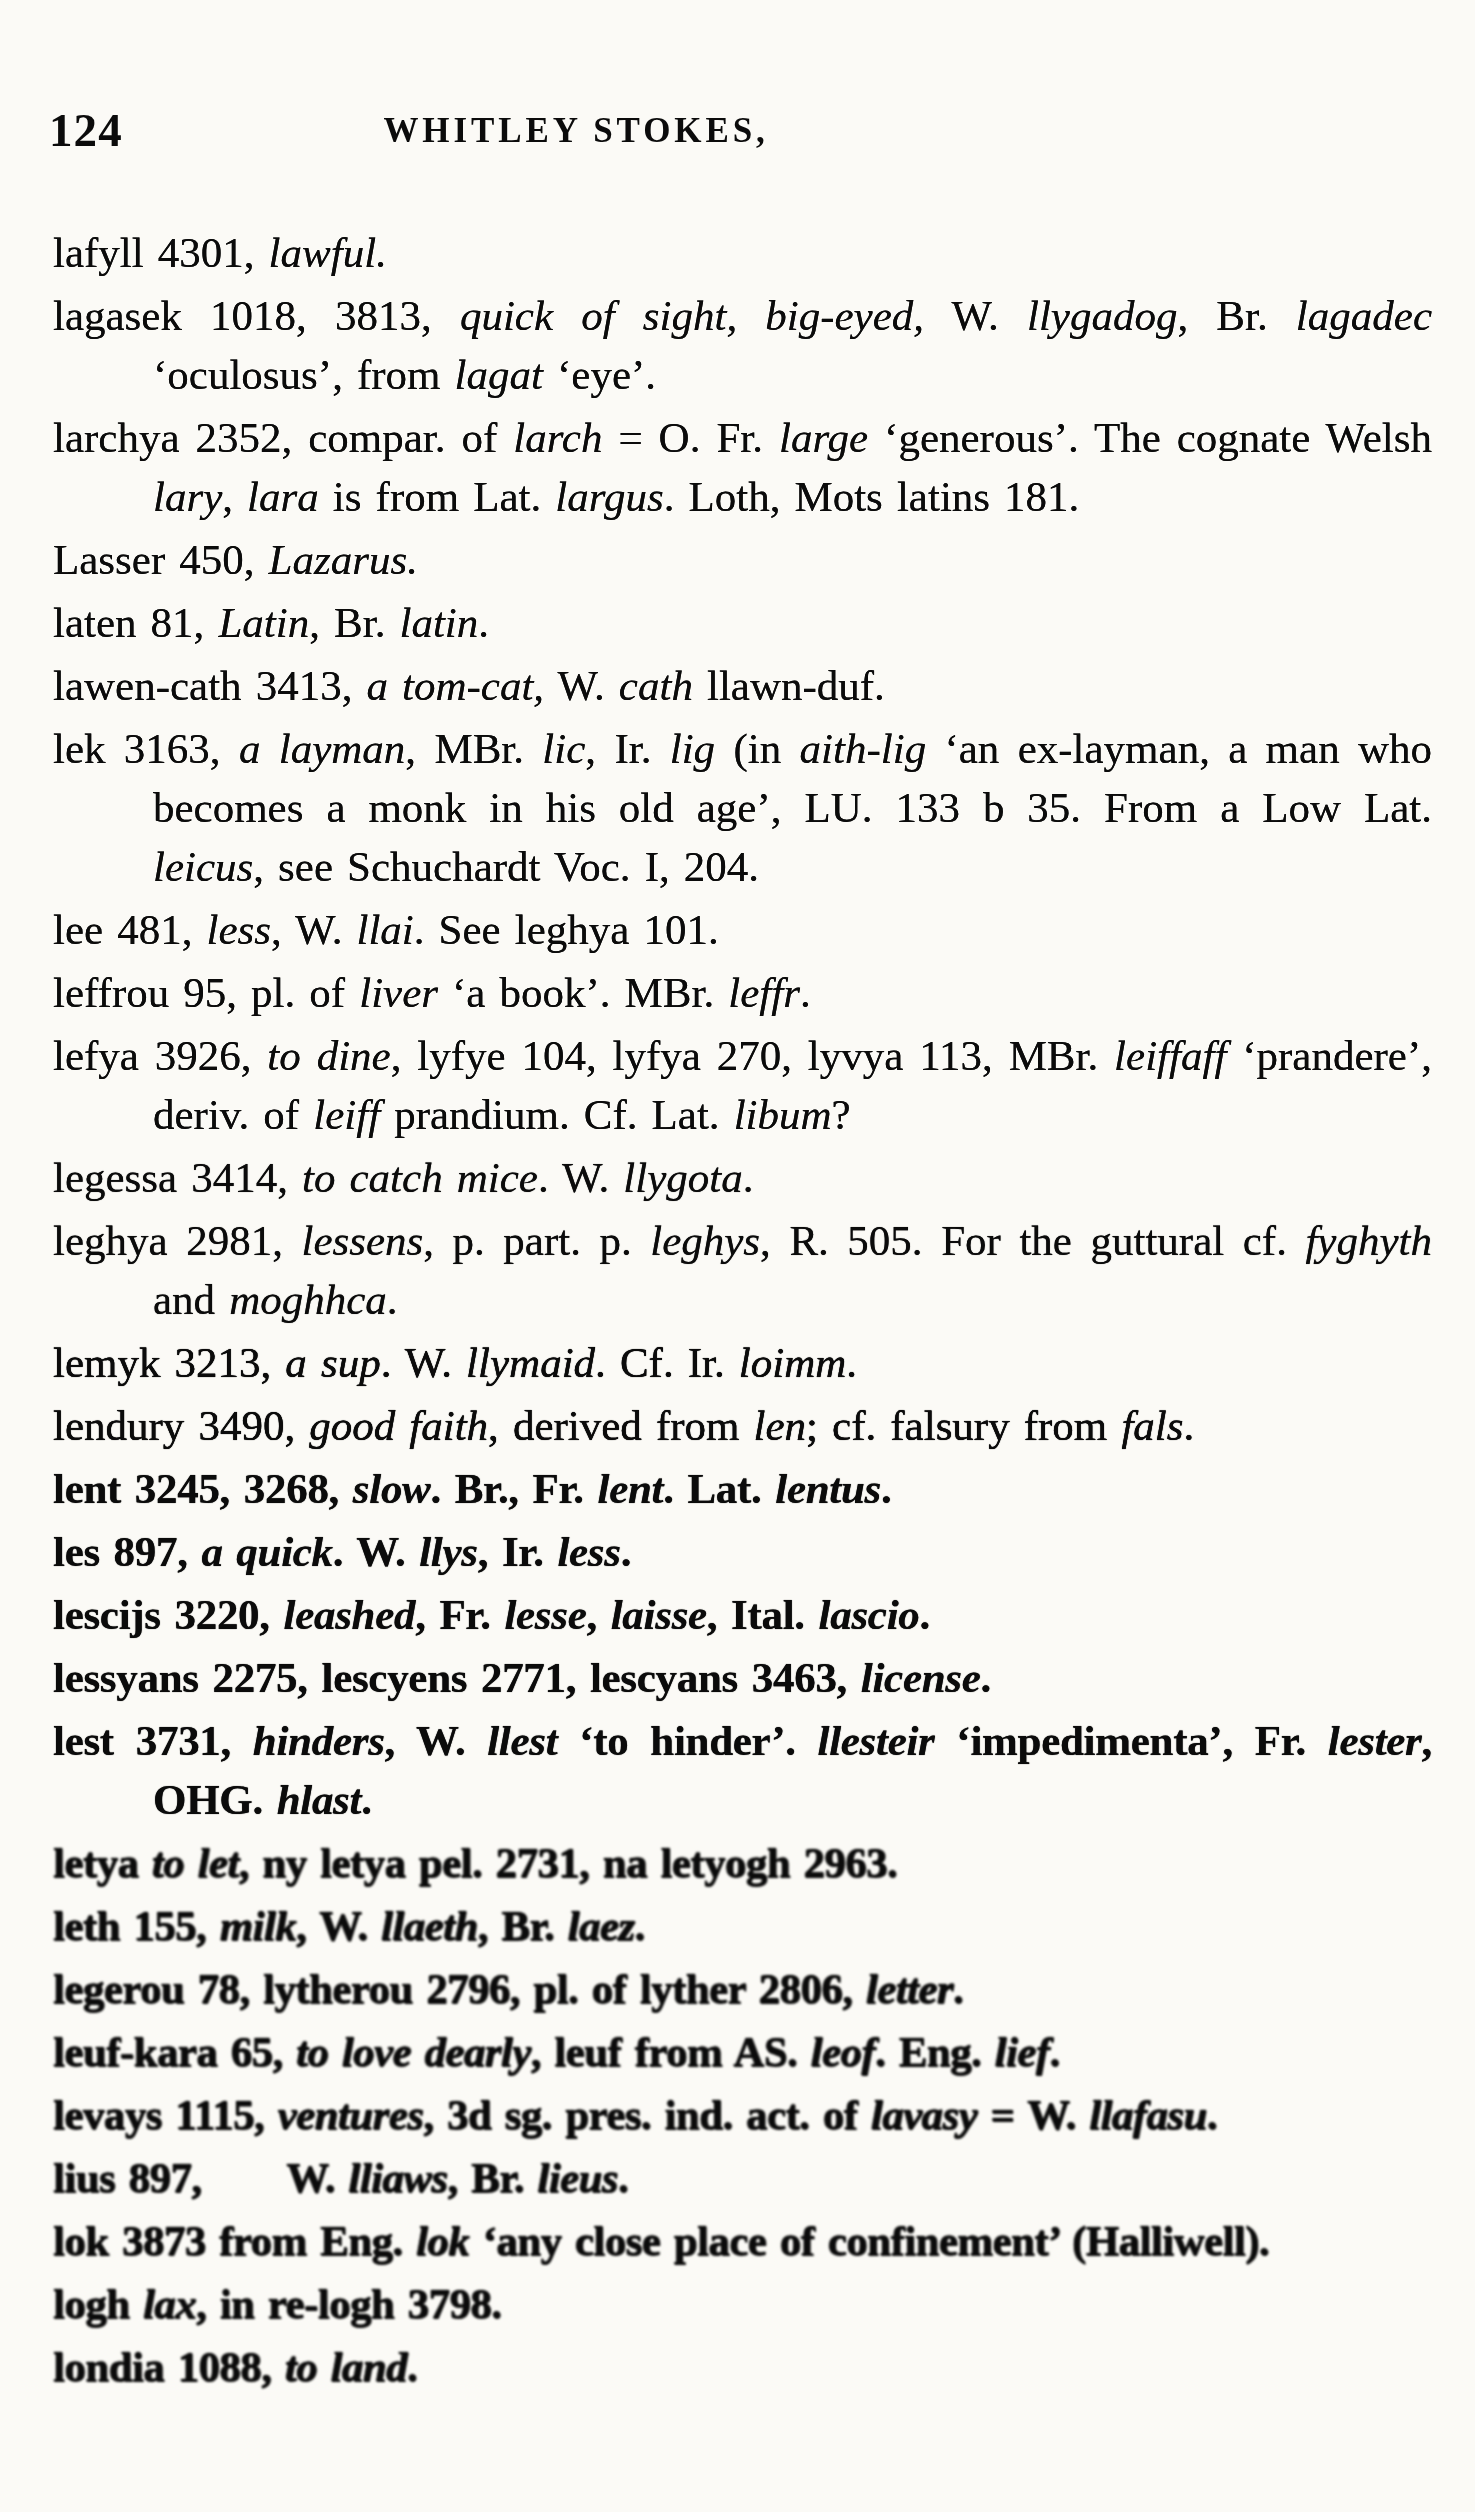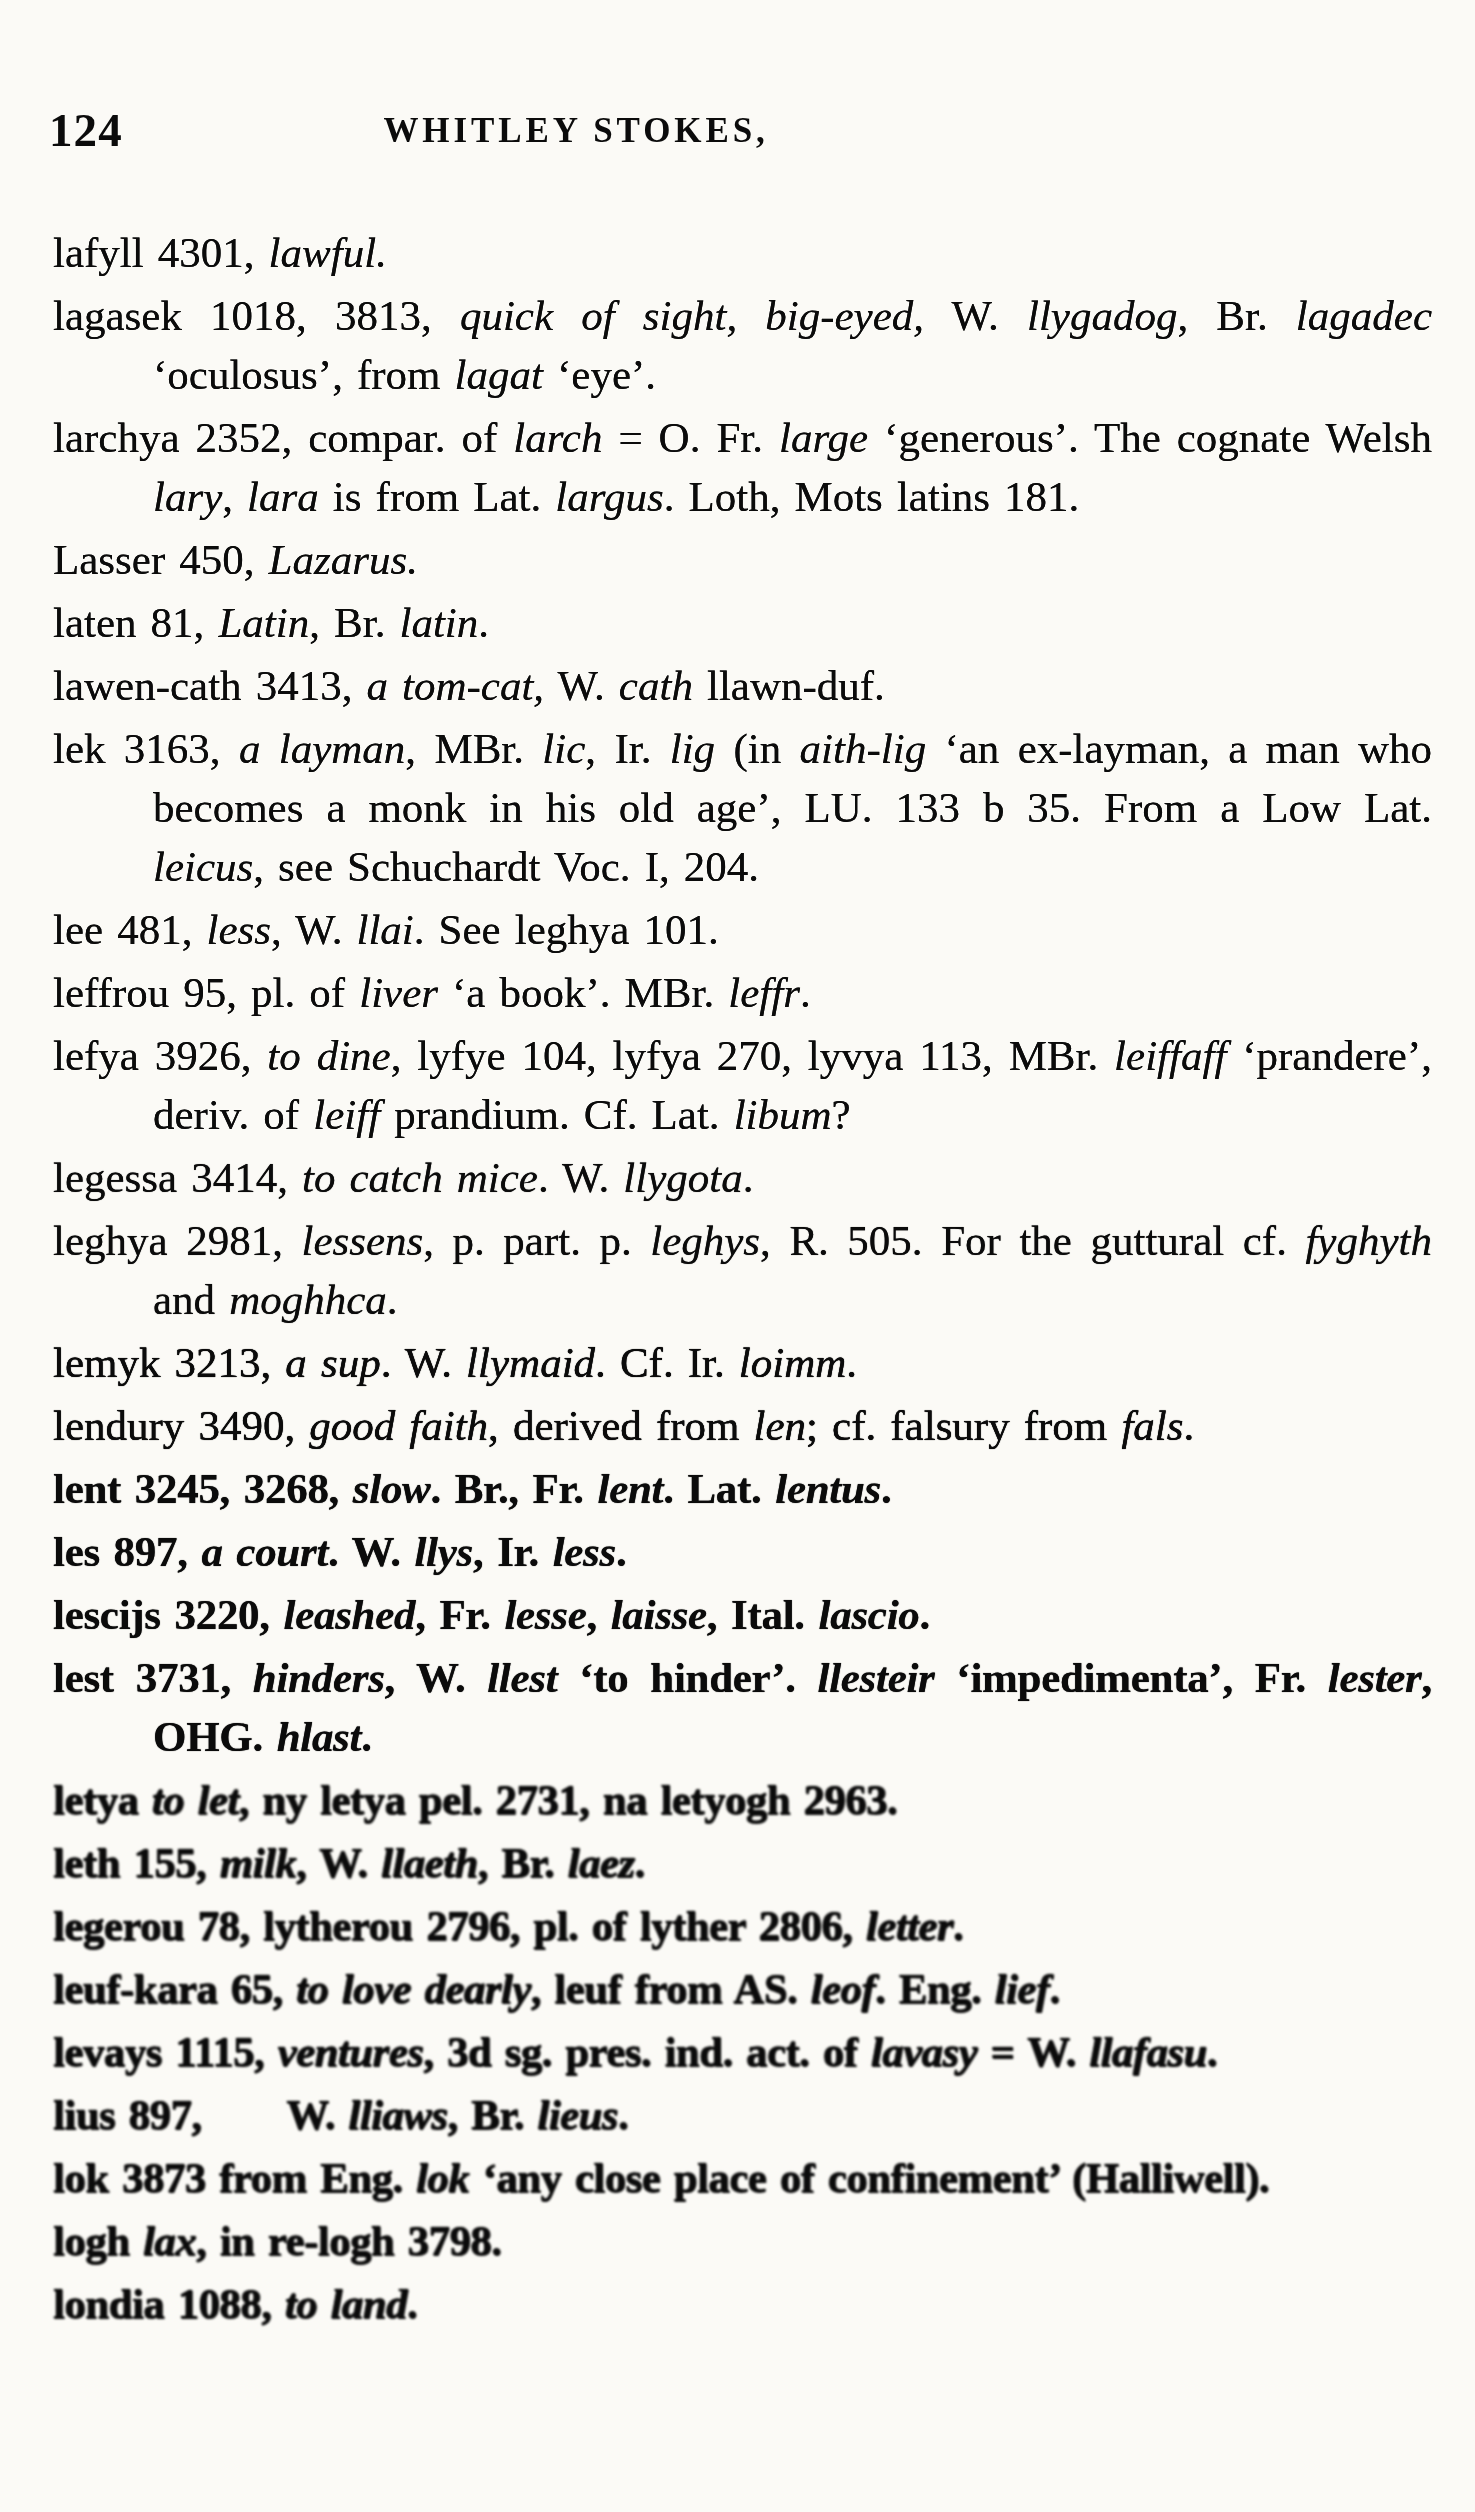--- a/index.html
+++ b/index.html
@@ -69,22 +69,23 @@
       <p class="entry w0"><span class="ro">lawen-cath 3413, </span><span class="it">a tom-cat,</span><span class="ro"> W. </span><span class="it">cath</span><span class="ro"> llawn-duf.</span></p>
       <p class="entry w0"><span class="ro">lek 3163, </span><span class="it">a layman</span><span class="ro">, MBr. </span><span class="it">lic</span><span class="ro">, Ir. </span><span class="it">lig</span><span class="ro"> (in </span><span class="it">aith-lig</span><span class="ro"> ‘an ex-layman, a man who becomes a monk in his old age’, LU. 133 b 35.  From a Low Lat. </span><span class="it">leicus</span><span class="ro">, see Schuchardt Voc. I, 204.</span></p>
       <p class="entry w0"><span class="ro">lee 481, </span><span class="it">less</span><span class="ro">, W. </span><span class="it">llai</span><span class="ro">.  See leghya 101.</span></p>
       <p class="entry w0"><span class="ro">leffrou 95, pl. of </span><span class="it">liver</span><span class="ro"> ‘a book’. MBr. </span><span class="it">leffr</span><span class="ro">.</span></p>
       <p class="entry w0"><span class="ro">lefya 3926, </span><span class="it">to dine</span><span class="ro">, lyfye 104, lyfya 270, lyvya 113, MBr. </span><span class="it">leiffaff</span><span class="ro"> ‘prandere’, deriv. of </span><span class="it">leiff</span><span class="ro"> prandium.  Cf. Lat. </span><span class="it">libum</span><span class="ro">?</span></p>
       <p class="entry w1"><span class="ro">legessa 3414, </span><span class="it">to catch mice</span><span class="ro">. W. </span><span class="it">llygota</span><span class="ro">.</span></p>
       <p class="entry w1"><span class="ro">leghya 2981, </span><span class="it">lessens</span><span class="ro">, p. part. p. </span><span class="it">leghys</span><span class="ro">, R. 505.  For the guttural cf. </span><span class="it">fyghyth</span><span class="ro"> and </span><span class="it">moghhca</span><span class="ro">.</span></p>
       <p class="entry w2"><span class="ro">lemyk 3213, </span><span class="it">a sup</span><span class="ro">. W. </span><span class="it">llymaid</span><span class="ro">.  Cf. Ir. </span><span class="it">loimm</span><span class="ro">.</span></p>
       <p class="entry w2"><span class="ro">lendury 3490, </span><span class="it">good faith</span><span class="ro">, derived from </span><span class="it">len</span><span class="ro">; cf. falsury from </span><span class="it">fals</span><span class="ro">.</span></p>
       <p class="entry w3"><span class="ro">lent 3245, 3268, </span><span class="it">slow</span><span class="ro">. Br., Fr. </span><span class="it">lent</span><span class="ro">. Lat. </span><span class="it">lentus</span><span class="ro">.</span></p>
-      <p class="entry w3"><span class="ro">les 897, </span><span class="it">a court</span><span class="ro">. W. </span><span class="it">llys</span><span class="ro">, Ir. </span><span class="it">less</span><span class="ro">.</span></p>
+      <p class="entry w3"><span class="ro">les 897, </span><span class="it">a quick</span><span class="ro">. W. </span><span class="it">llys</span><span class="ro">, Ir. </span><span class="it">less</span><span class="ro">.</span></p>
       <p class="entry w3"><span class="ro">lescijs 3220, </span><span class="it">leashed</span><span class="ro">, Fr. </span><span class="it">lesse</span><span class="ro">, </span><span class="it">laisse</span><span class="ro">, Ital. </span><span class="it">lascio</span><span class="ro">.</span></p>
+      <p class="entry w3"><span class="ro">lessyans 2275, lescyens 2771, lescyans 3463, </span><span class="it">license</span><span class="ro">.</span></p>
       <p class="entry w3"><span class="ro">lest 3731, </span><span class="it">hinders</span><span class="ro">, W. </span><span class="it">llest</span><span class="ro"> ‘to hinder’. </span><span class="it">llesteir</span><span class="ro"> ‘impedimenta’, Fr. </span><span class="it">lester</span><span class="ro">, OHG. </span><span class="it">hlast</span><span class="ro">.</span></p>
       <p class="entry w4"><span class="ro">letya </span><span class="it">to let</span><span class="ro">, ny letya pel. 2731, na letyogh 2963.</span></p>
       <p class="entry w4"><span class="ro">leth 155, </span><span class="it">milk</span><span class="ro">, W. </span><span class="it">llaeth</span><span class="ro">, Br. </span><span class="it">laez</span><span class="ro">.</span></p>
       <p class="entry w4"><span class="ro">legerou 78, lytherou 2796, pl. of lyther 2806, </span><span class="it">letter</span><span class="ro">.</span></p>
       <p class="entry w4"><span class="ro">leuf-kara 65, </span><span class="it">to love dearly</span><span class="ro">, leuf from AS. </span><span class="it">leof</span><span class="ro">. Eng. </span><span class="it">lief</span><span class="ro">.</span></p>
       <p class="entry w4"><span class="ro">levays 1115, </span><span class="it">ventures</span><span class="ro">, 3d sg. pres. ind. act. of </span><span class="it">lavasy</span><span class="ro"> = W. </span><span class="it">llafasu</span><span class="ro">.</span></p>
       <p class="entry w4"><span class="ro">lius 897,  W. </span><span class="it">lliaws</span><span class="ro">, Br. </span><span class="it">lieus</span><span class="ro">.</span></p>
       <p class="entry w4"><span class="ro">lok 3873 from Eng. </span><span class="it">lok</span><span class="ro"> ‘any close place of confinement’ (Halliwell).</span></p>
       <p class="entry w4"><span class="ro">logh </span><span class="it">lax</span><span class="ro">, in re-logh 3798.</span></p>
       <p class="entry w4"><span class="ro">londia 1088, </span><span class="it">to land</span><span class="ro">.</span></p>

